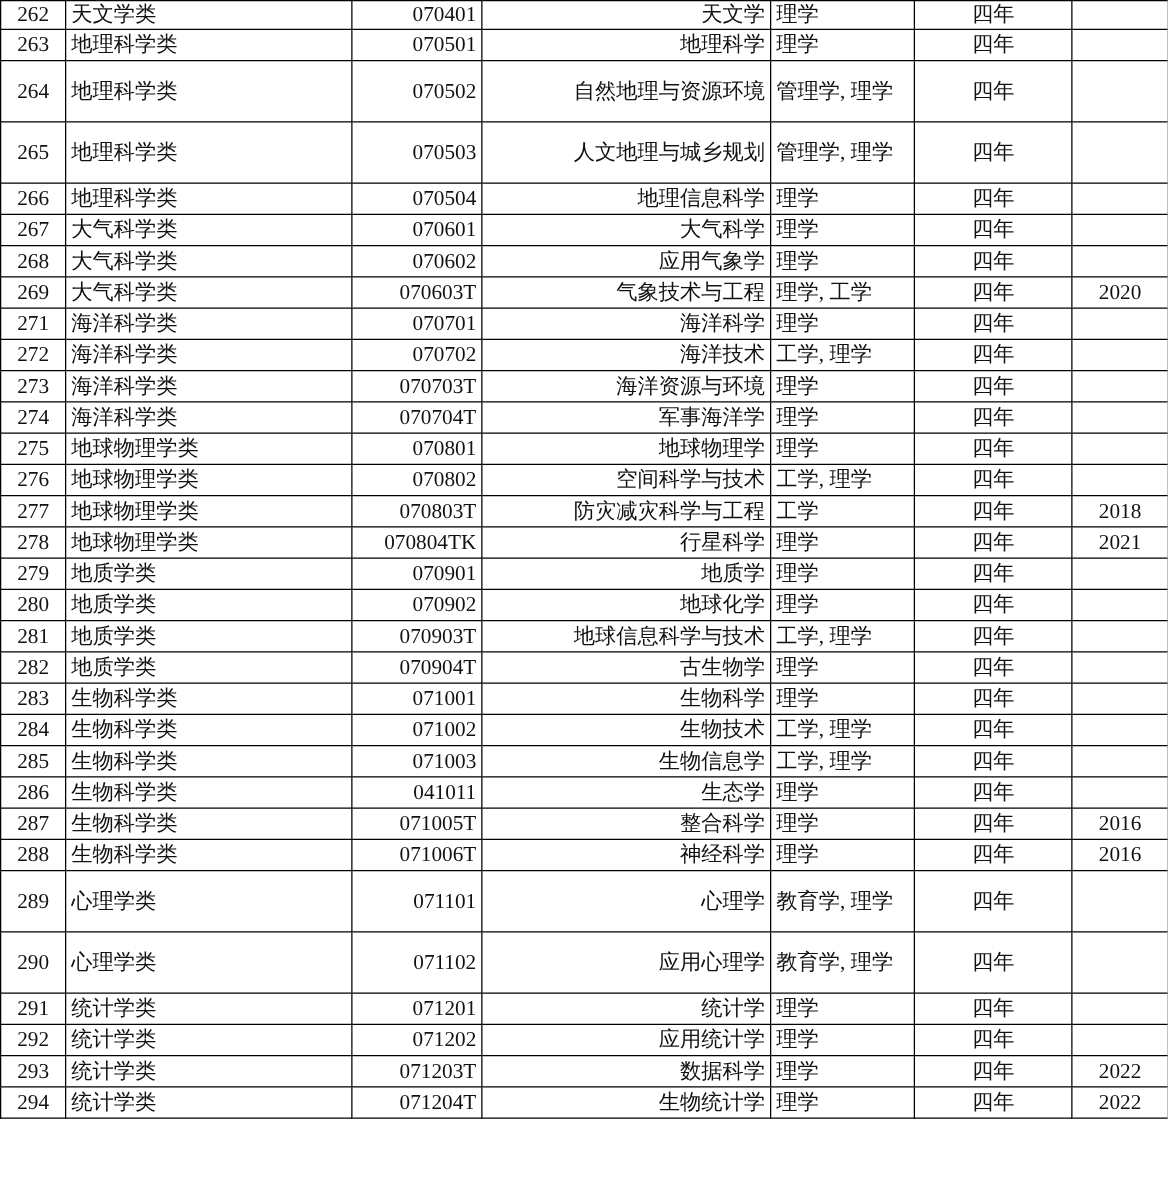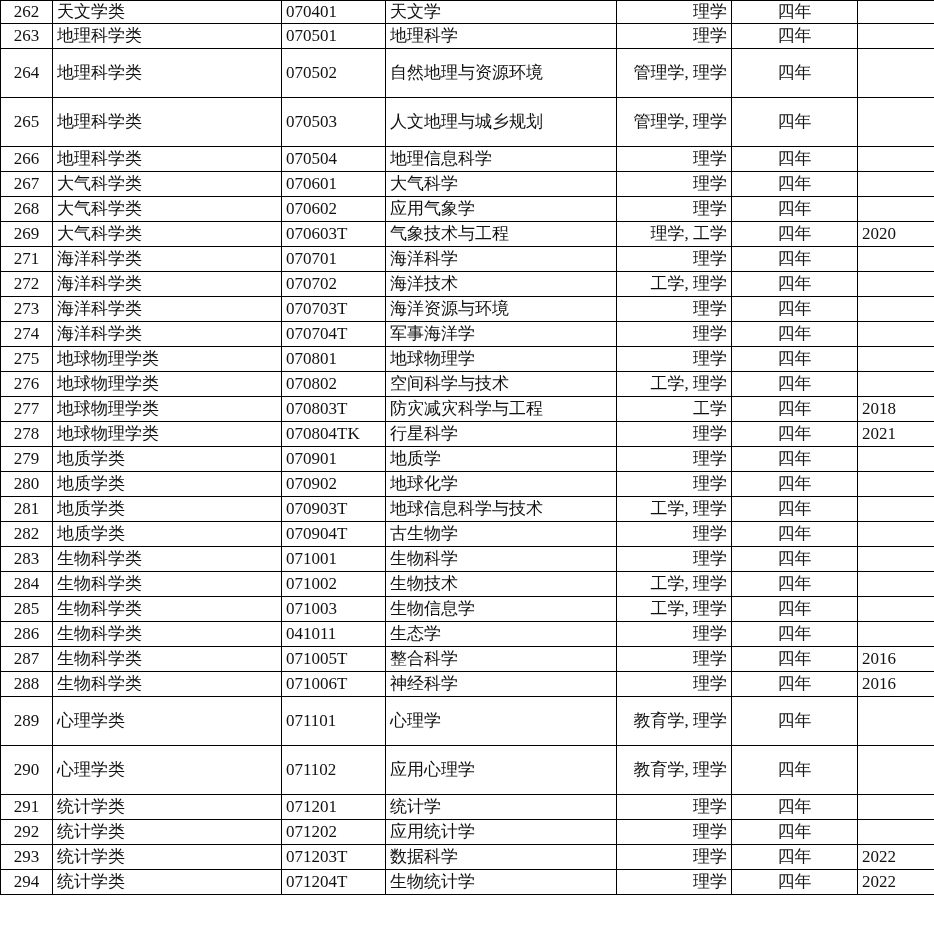--- a/index.html
+++ b/index.html
@@ -42,25 +42,25 @@
   col.c-cat    { width: 229px; }
   col.c-code   { width: 104px; }
   col.c-name   { width: 231px; }
   col.c-degree { width: 115px; }
   col.c-years  { width: 126px; }
   col.c-year   { width: 77px; }
 
   
   td.cell-index  { text-align: center; }
   td.cell-cat    { text-align: left;  padding-left: 6px; margin-left: 20px; }
-  td.cell-code   { text-align: left;  padding-left: 6px; }
-  td.cell-name   { text-align: left;  padding-left: 6px; }
-  td.cell-degree { text-align: right; }
+  td.cell-code   { text-align: right;  padding-left: 6px; }
+  td.cell-name   { text-align: right;  padding-left: 6px; }
+  td.cell-degree { text-align: left; }
   td.cell-years  { text-align: center; }
-  td.cell-year   { }
+  td.cell-year   { text-align: center; }
 
   tr.row-normal td { height: 24px; }
   tr.row-tall   td { height: 48px; }
 
   
   tr.row-clipped td { height: 22px; border-top: none; }
 
   .table-shell {
     position: relative;
     width: 934px;

